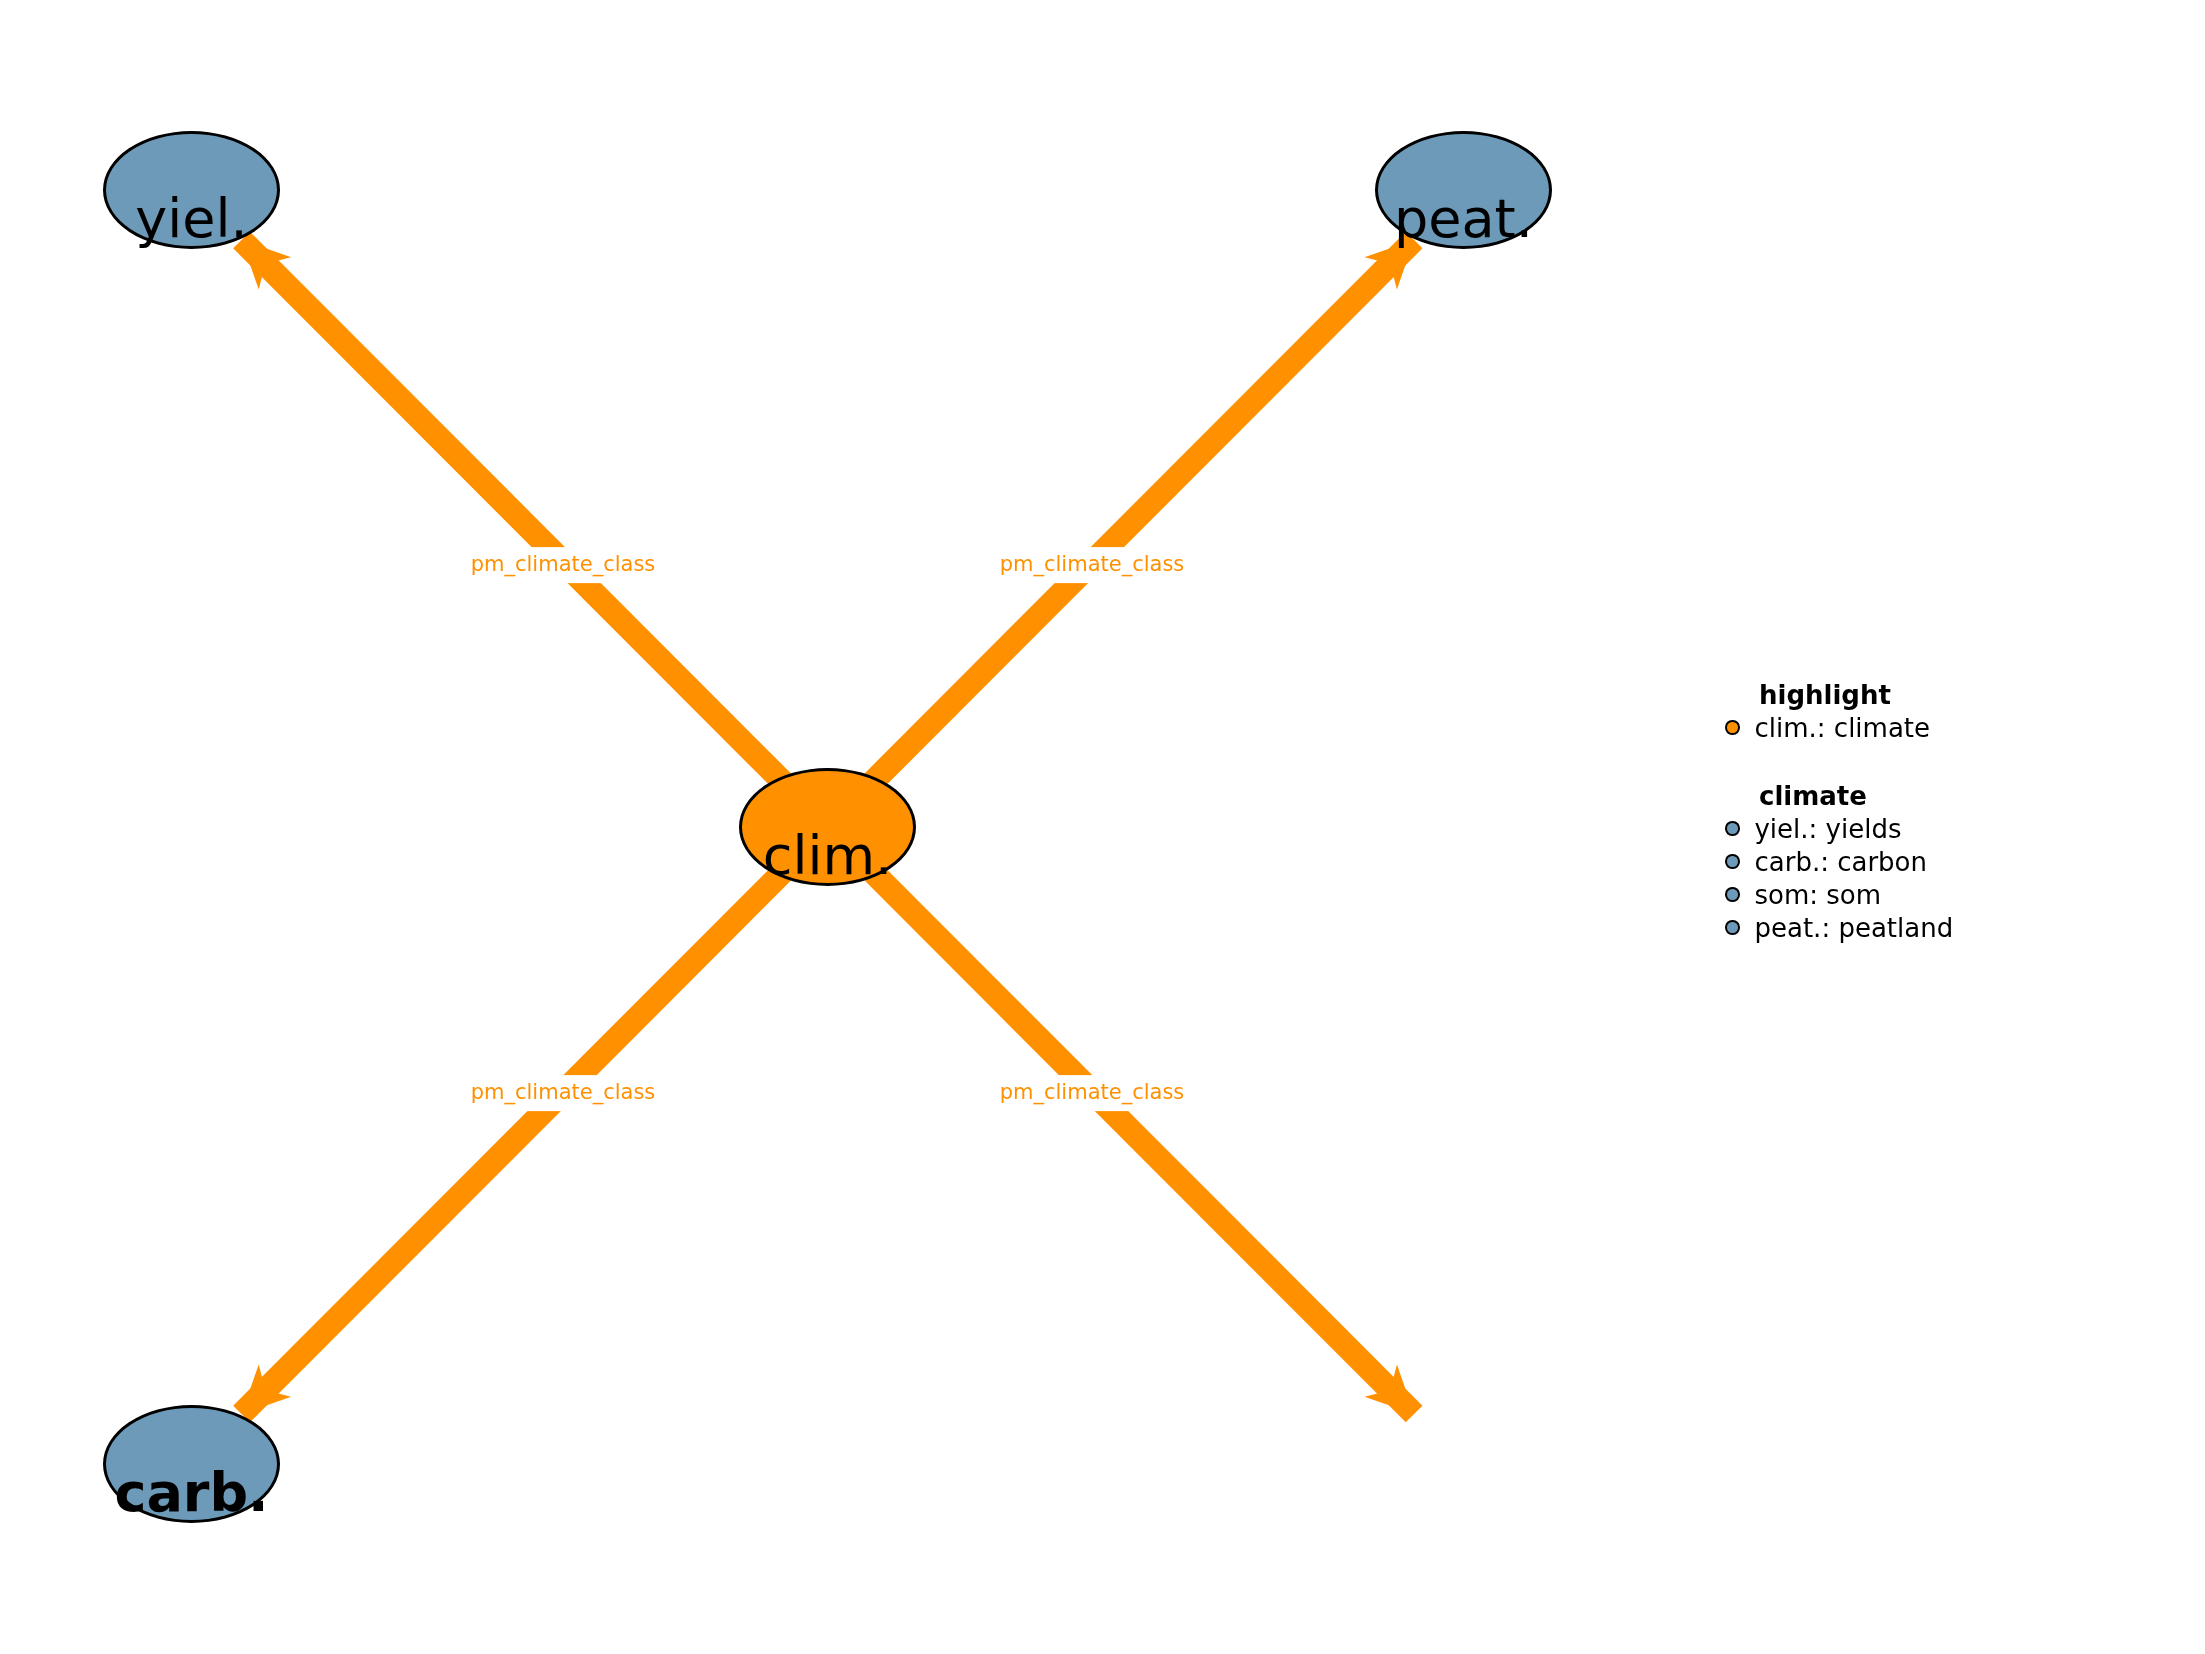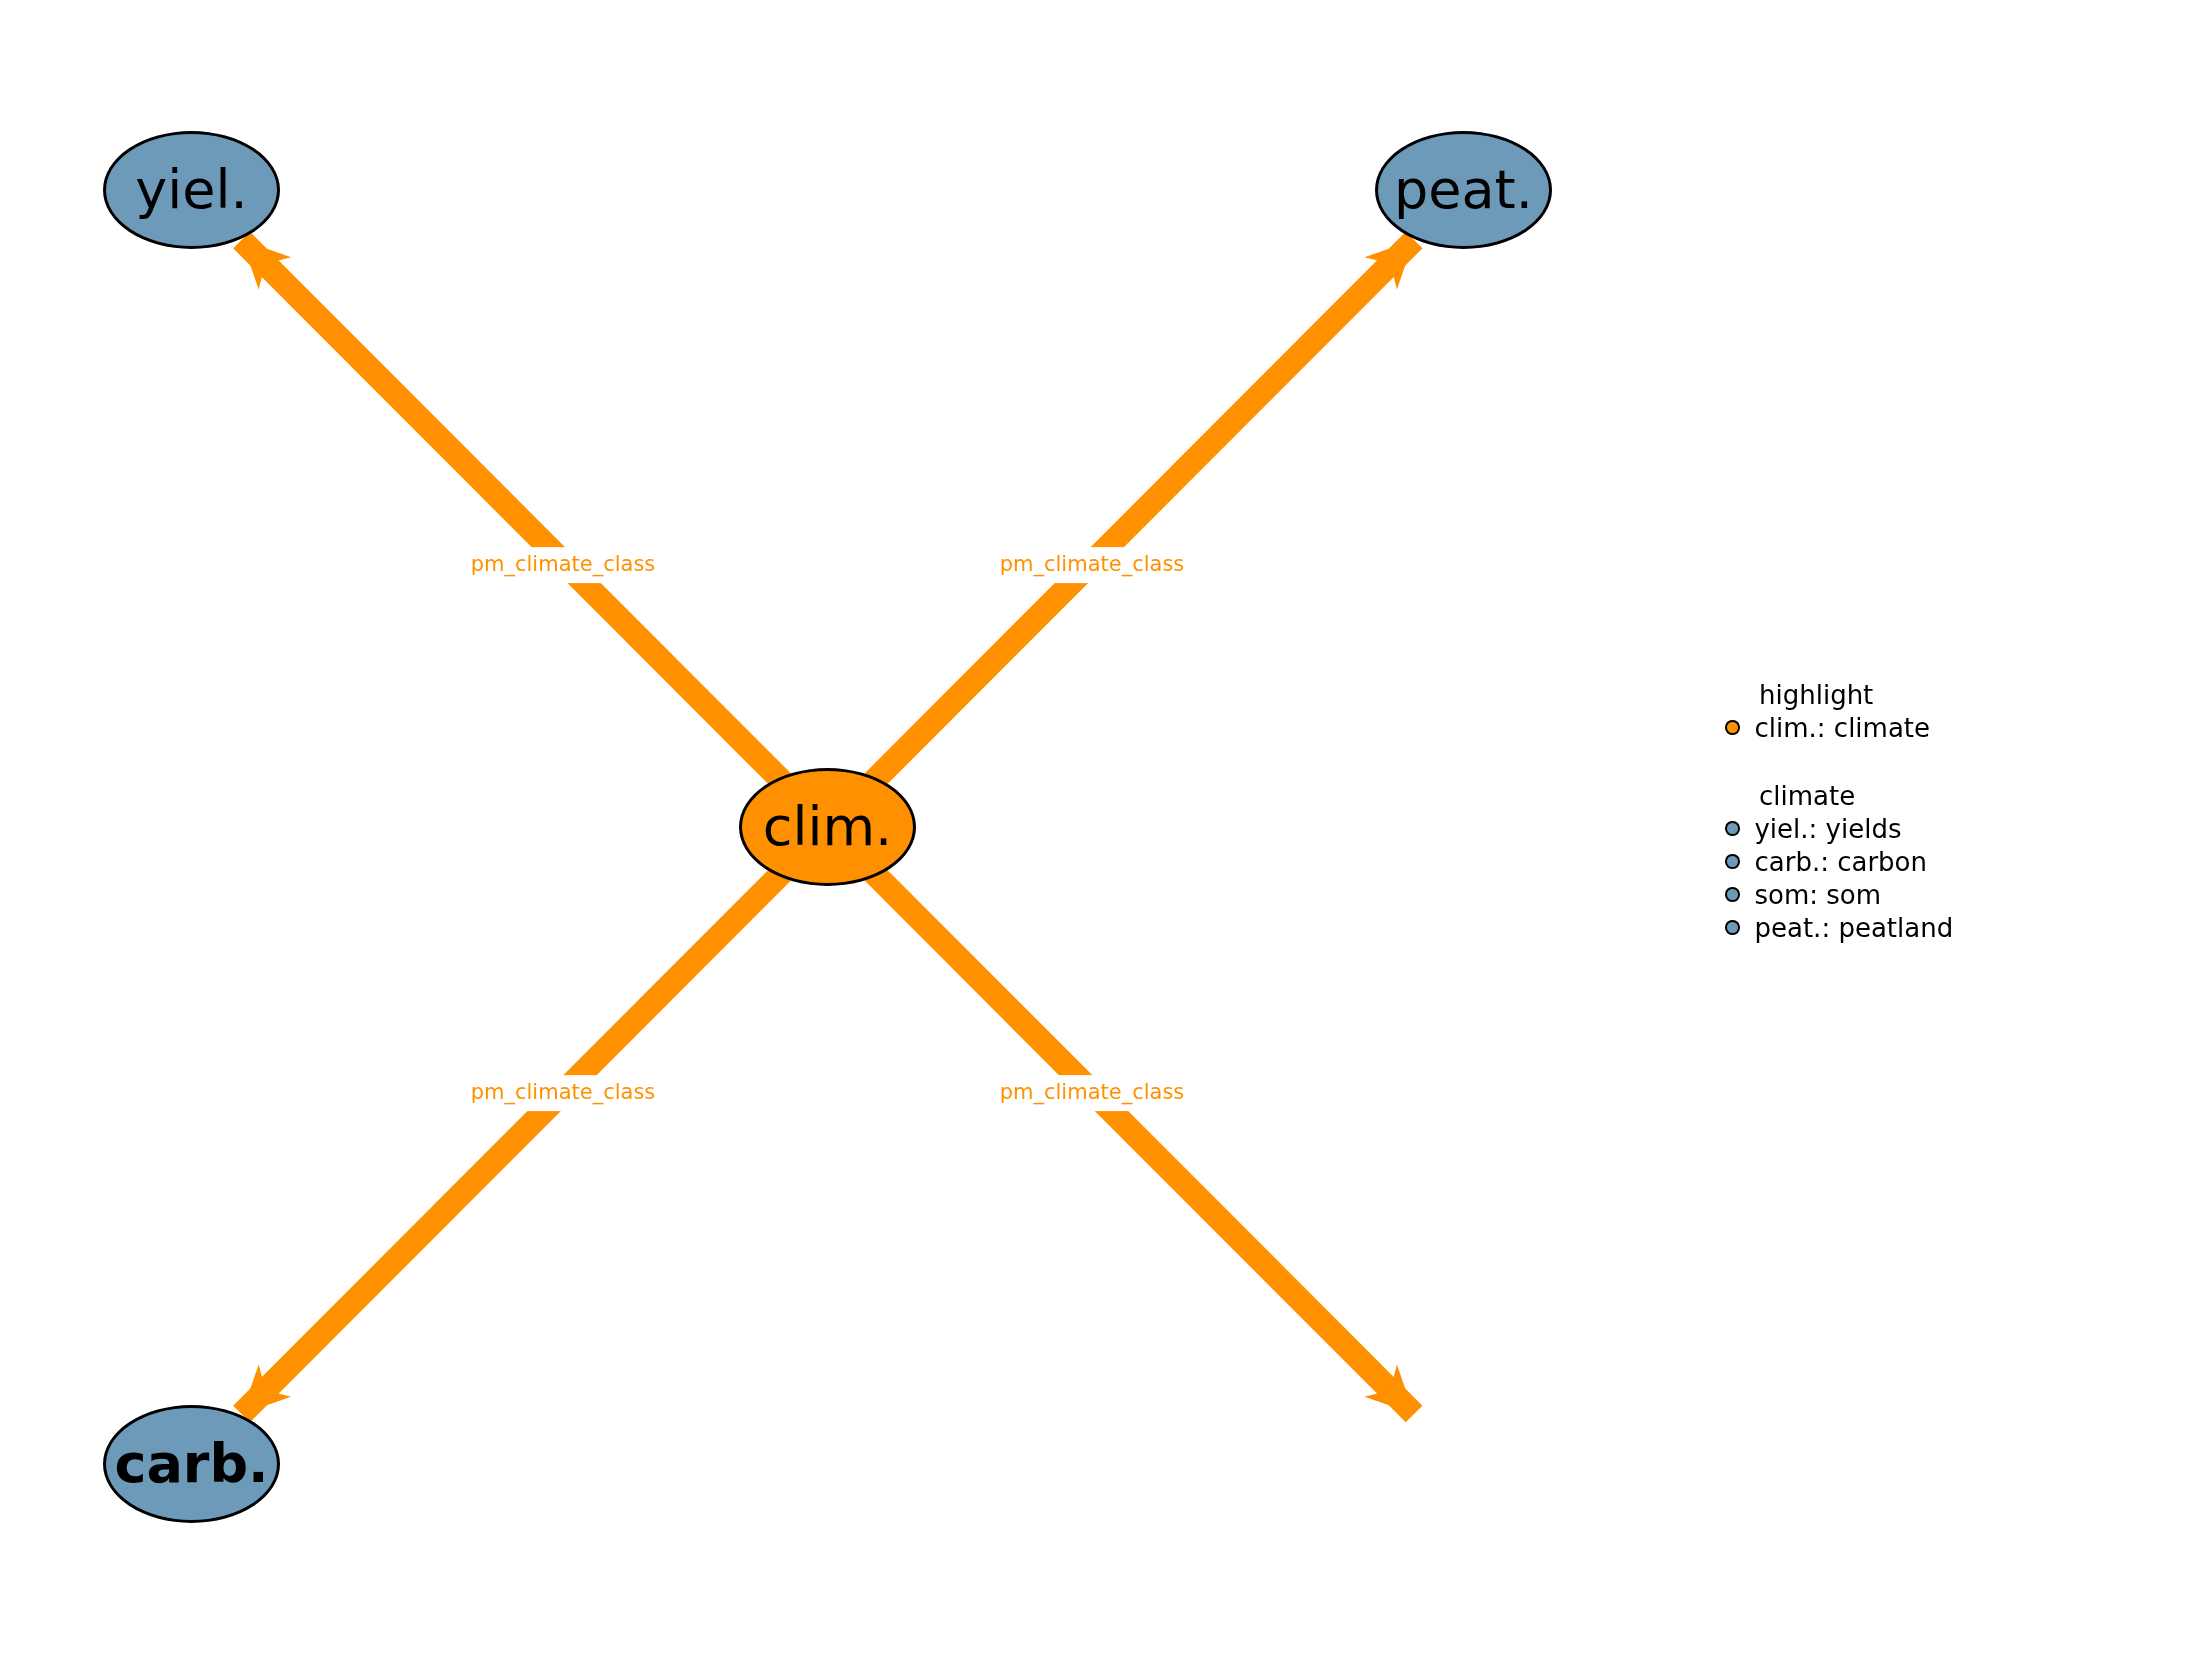--- a/index.html
+++ b/index.html
@@ -31,21 +31,21 @@
     line-height: 1;
   }
   .node {
     position: absolute;
     width: 177px;
     height: 118px;
     border: 3px solid #000000;
     border-radius: 50%;
     box-sizing: border-box;
     display: flex;
-    align-items: center;
+    align-items: flex-end;
     justify-content: center;
     font-size: 54px;
     color: #000000;
     line-height: 1;
   }
   .node.module { background: #6d9ab8; }
   .node.highlight { background: #ff9000; }
   .node-yiel { left: 103px; top: 131px; }
   .node-peat { left: 1375px; top: 131px; }
   .node-clim { left: 739px; top: 768px; }
@@ -59,21 +59,21 @@
     font-size: 26px;
     color: #000000;
   }
   .legend-row {
     height: 33px;
     display: flex;
     align-items: center;
     white-space: nowrap;
   }
   .legend-title {
-    font-weight: normal;
+    font-weight: bold;
     padding-left: 38px;
   }
   .legend-spacer { height: 35px; }
   .legend-dot {
     width: 10.3px;
     height: 10.3px;
     border: 2.2px solid #000000;
     border-radius: 50%;
     margin-left: 4.4px;
     margin-right: 14.8px;

